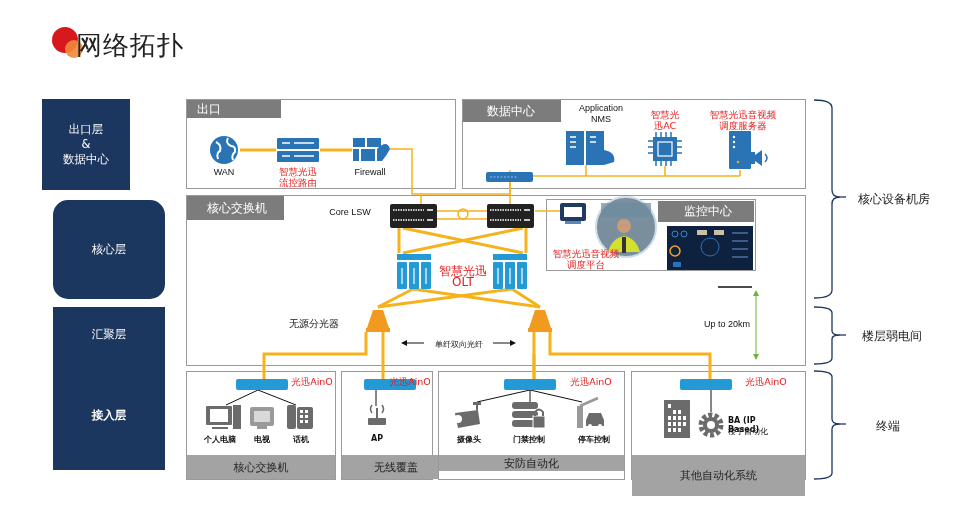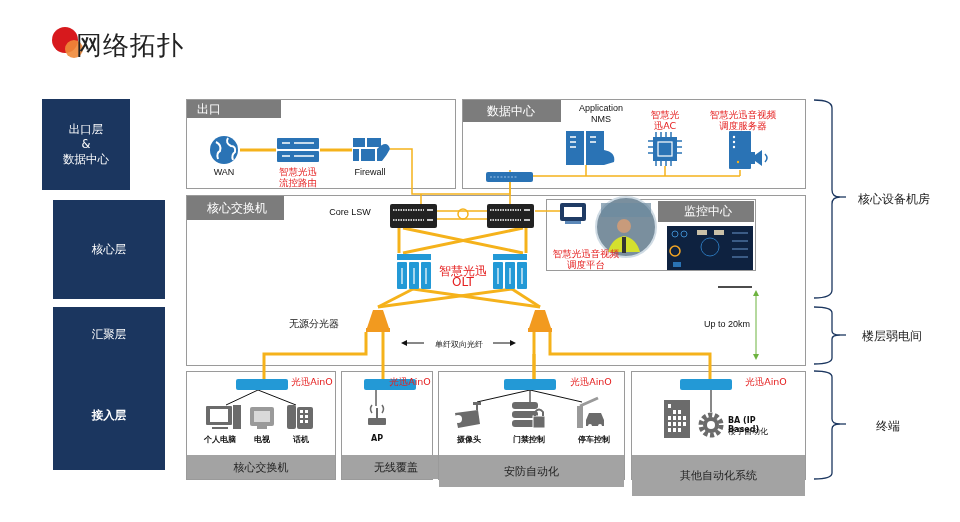--- a/index.html
+++ b/index.html
@@ -22,42 +22,42 @@
 </head>
 <body>
 
 <div class="abs title-dot1"></div>
 <div class="abs title-dot2"></div>
 <div class="abs page-title">网络拓扑</div>
 
 <div class="abs layer" style="left:42px;top:99px;width:88px;height:91px;white-space:pre-line;">出口层
 &amp;
 数据中心</div>
-<div class="abs layer" style="left:53px;top:200px;width:112px;height:99px;">核心层</div>
+<div class="abs layer" style="left:53px;top:200px;width:112px;height:99px;border-radius:15px;">核心层</div>
 <div class="abs layer" style="left:53px;top:307px;width:112px;height:55px;">汇聚层</div>
 <div class="abs layer" style="left:53px;top:361px;width:112px;height:109px;font-weight:bold;">接入层</div>
 
 <div class="abs panel" style="left:186px;top:99px;width:270px;height:90px;"></div>
 <div class="abs tab" style="left:187px;top:100px;width:94px;height:18px;padding-left:10px;box-sizing:border-box;">出口</div>
 
 <div class="abs panel" style="left:462px;top:99px;width:344px;height:90px;"></div>
 <div class="abs tab" style="left:463px;top:100px;width:98px;height:22px;padding-left:24px;box-sizing:border-box;">数据中心</div>
 
 <div class="abs panel" style="left:186px;top:195px;width:620px;height:171px;"></div>
 <div class="abs tab" style="left:187px;top:196px;width:97px;height:24px;padding-left:20px;box-sizing:border-box;">核心交换机</div>
 
 <div class="abs panel" style="left:546px;top:199px;width:210px;height:72px;border-width:1px;"></div>
 <div class="abs tab" style="left:658px;top:201px;width:96px;height:21px;padding-left:26px;box-sizing:border-box;">监控中心</div>
 
 <div class="abs panel" style="left:186px;top:371px;width:150px;height:109px;"></div>
 <div class="abs foot" style="left:187px;top:455px;width:148px;height:24px;">核心交换机</div>
 <div class="abs panel" style="left:341px;top:371px;width:92px;height:109px;"></div>
 <div class="abs foot" style="left:342px;top:455px;width:108px;height:24px;">无线覆盖</div>
 <div class="abs panel" style="left:438px;top:371px;width:187px;height:109px;"></div>
-<div class="abs foot" style="left:439px;top:455px;width:185px;height:32px;">安防自动化</div>
+<div class="abs foot" style="left:439px;top:455px;width:185px;height:16px;">安防自动化</div>
 <div class="abs panel" style="left:631px;top:371px;width:175px;height:109px;"></div>
 <div class="abs foot" style="left:632px;top:455px;width:173px;height:41px;">其他自动化系统</div>
 
 <svg width="960" height="522" viewBox="0 0 960 522">
   <g stroke="#f5b21b" fill="none">
 
     <line x1="240" y1="150" x2="276" y2="150" stroke-width="3"></line>
     <line x1="320" y1="150" x2="352" y2="150" stroke-width="3"></line>
     <polyline points="390,149 412,149 412,194 421,194" stroke-width="1.5"></polyline>
 

